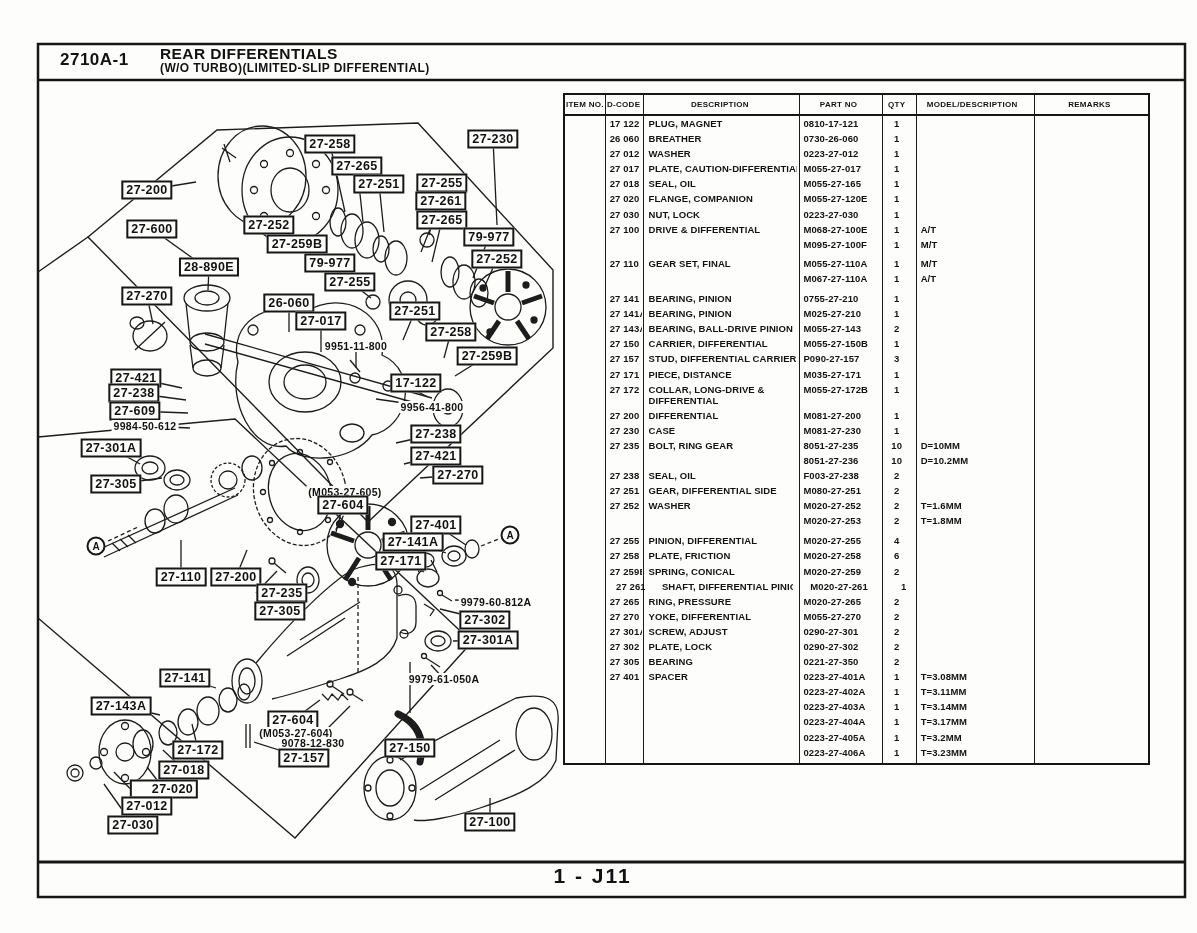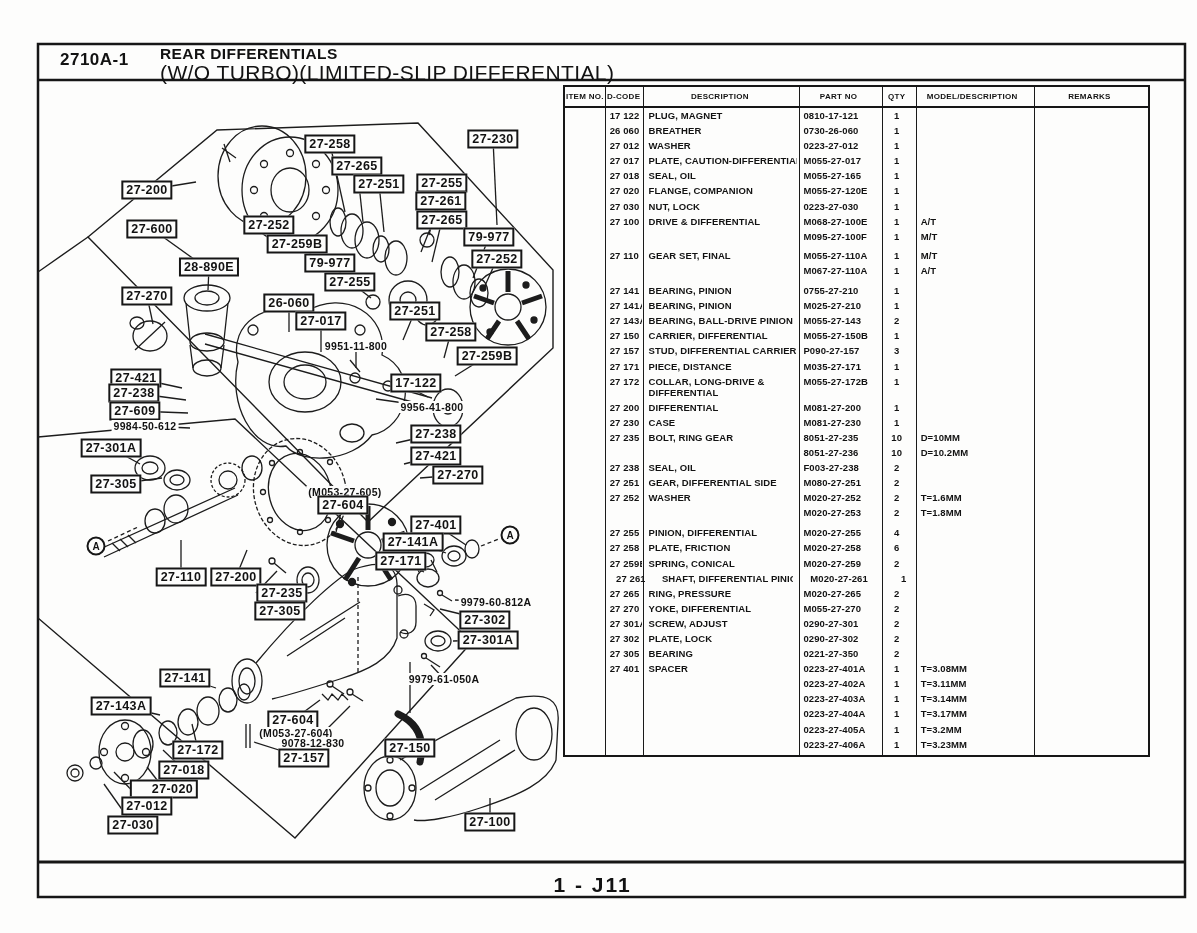--- a/index.html
+++ b/index.html
@@ -4,29 +4,29 @@
 <style>
   html,body{margin:0;padding:0;background:#e8e8e6;}
   .page{position:relative;width:1197px;height:933px;background:#fdfdfc;
         font-family:"Liberation Sans",sans-serif;color:#121212;overflow:hidden;}
   svg.layer{position:absolute;left:0;top:0;width:1197px;height:933px;}
 
   
   .hdr{position:absolute;left:38px;top:44px;width:1147px;height:36px;}
   .hdr .code{position:absolute;left:22px;top:6px;font-size:17px;font-weight:bold;letter-spacing:.5px;}
   .hdr .t1{position:absolute;left:122px;top:1px;font-size:15.5px;font-weight:bold;letter-spacing:.4px;}
-  .hdr .t2{position:absolute;left:122px;top:17px;font-size:21px;font-weight:normal;letter-spacing:.4px;}
+  .hdr .t2{position:absolute;left:122px;top:17px;font-size:12px;font-weight:bold;letter-spacing:.4px;}
 
   
   .footer{position:absolute;left:38px;top:864px;width:1147px;height:33px;
-          display:flex;align-items:flex-end;justify-content:center;padding-right:38px;box-sizing:border-box;border-radius:10px;}
+          display:flex;align-items:flex-start;justify-content:center;padding-right:38px;box-sizing:border-box;border-radius:10px;}
   .footer .pg{font-size:21px;font-weight:bold;letter-spacing:2px;}
 
   
-  .ptable{position:absolute;left:563px;top:85px;width:587px;height:672px;
+  .ptable{position:absolute;left:563px;top:93px;width:587px;height:672px;
           border:2px solid #161616;box-sizing:border-box;}
   .ptable .vline{position:absolute;top:0;bottom:0;width:1px;background:#1a1a1a;}
   .ptable .thead{position:absolute;left:0;top:0;width:100%;height:21px;
                  border-bottom:2px solid #161616;box-sizing:border-box;display:flex;align-items:center;}
   .ptable .thead .hc{font-size:8px;font-weight:bold;text-align:center;letter-spacing:.3px;}
   .tbody{position:absolute;left:0;top:23px;width:100%;}
   .trow{display:flex;line-height:11px;}
   .trow .c{font-size:9.5px;font-weight:bold;white-space:nowrap;overflow:hidden;letter-spacing:.1px;}
   .c0{width:40px;}
   .c1{width:38px;padding-left:5px;box-sizing:border-box;}

